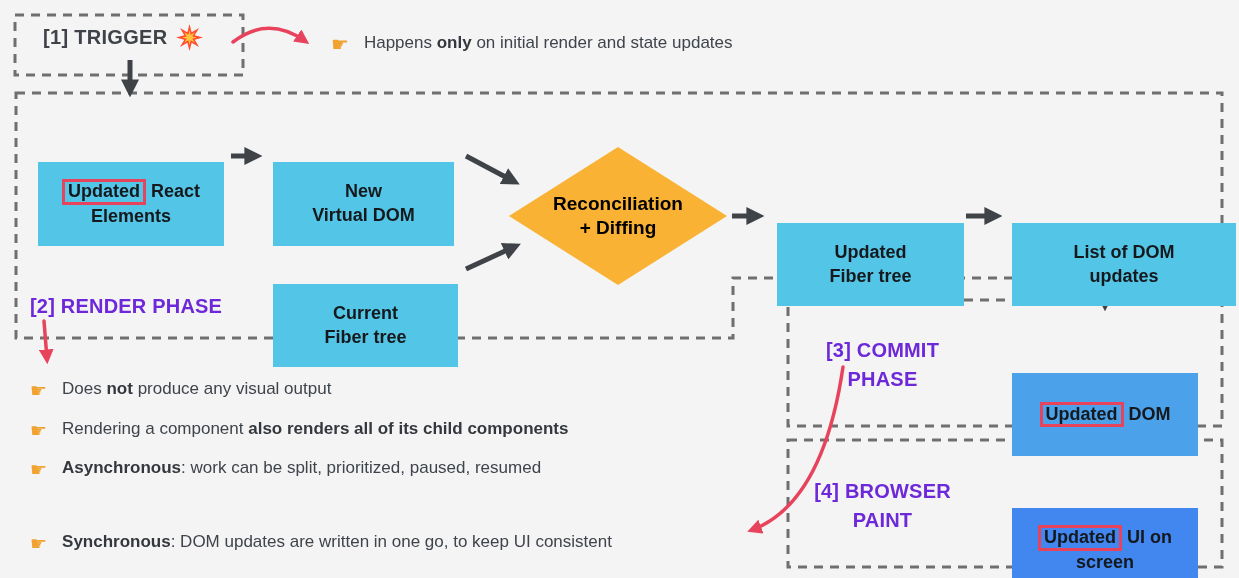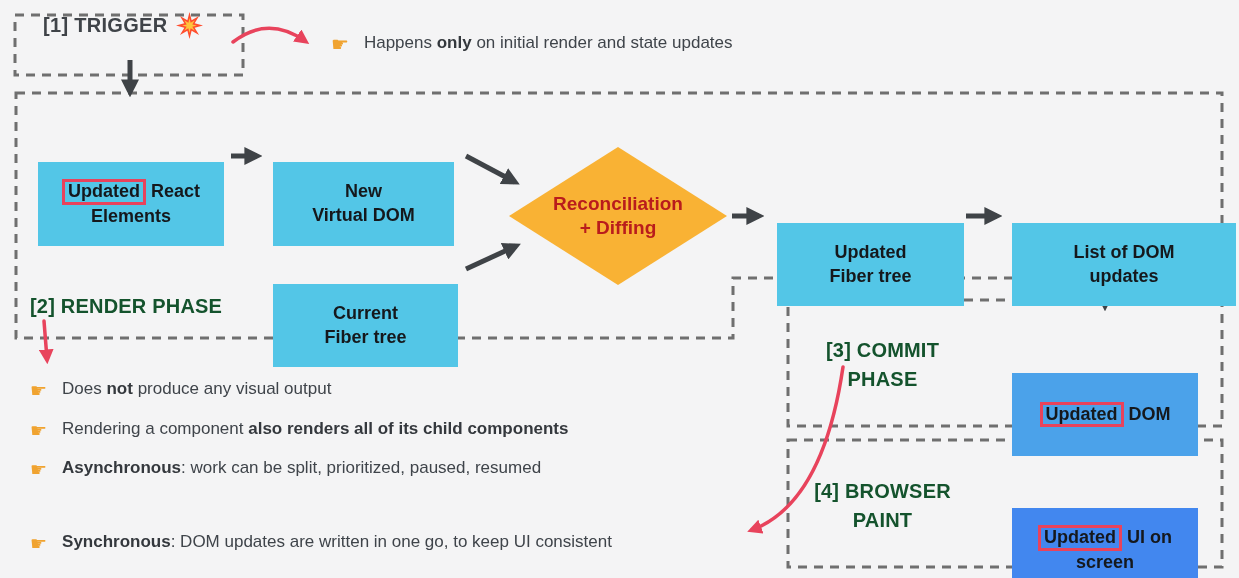--- a/index.html
+++ b/index.html
@@ -14,27 +14,27 @@
     position:absolute;z-index:2;display:flex;align-items:center;justify-content:center;
     text-align:center;font-weight:bold;font-size:18px;line-height:1.32;color:#15181c;
     white-space:pre-line;
     margin-top:48px;
   }
   .cyan{background:#53c6e7;}
   .blue-mid{background:#4ba2ea;}
   .blue-bright{background:#4287ef;}
   .diamond-label{
     position:absolute;z-index:2;text-align:center;font-weight:bold;font-size:19px;
-    line-height:1.25;color:#b91c1c;white-space:pre-line;
+    line-height:1.25;color:#000000;white-space:pre-line;
   }
   .hl{
     border:3px solid #e8435c;padding:0 3px;display:inline-block;line-height:1.1;
   }
   .phase-label{
-    position:absolute;z-index:2;font-weight:bold;font-size:20px;color:#14532d;
+    position:absolute;z-index:2;font-weight:bold;font-size:20px;color:#6d28d9;
     white-space:pre-line;letter-spacing:.2px;
   }
   .phase-label.centered{text-align:center;line-height:1.45;}
   .note-row{
     position:absolute;z-index:2;display:flex;align-items:center;gap:15px;
     font-size:17px;color:#3f444a;white-space:nowrap;
   }
   .note-row b{color:#34383d;}
   .pointer{
     font-family:"DejaVu Sans",sans-serif;color:#f0a330;font-size:20px;line-height:1;
@@ -79,21 +79,21 @@
       <path d="M1105 412 V442" marker-end="url(#mBlack)"></path>
     </g>
 
     <g stroke="#e8435c" stroke-width="3.5" fill="none" stroke-linecap="round">
       <path d="M233 42 Q268 15 305 41" marker-end="url(#mPink)"></path>
       <path d="M44 321 L47 359" marker-end="url(#mPink)"></path>
       <path d="M843 367 Q823 503 752 530" marker-end="url(#mPink)"></path>
     </g>
   </svg>
 
-  <div class="trigger-title" style="left:43px;top:12px;">
+  <div class="trigger-title" style="left:43px;top:24px;">
     <span>[1] TRIGGER</span>
     <svg class="explosion" viewBox="0 0 24 24">
       <polygon fill="#ff4d2e" points="24,12 16.6,13.9 20.5,20.5 13.9,16.6 12,24 10.1,16.6 3.5,20.5 7.4,13.9 0,12 7.4,10.1 3.5,3.5 10.1,7.4 12,0 13.9,7.4 20.5,3.5 16.6,10.1"></polygon>
       <polygon fill="#ffc43d" points="18.6,12 14.5,13 16.7,16.7 13,14.5 12,18.6 11,14.5 7.3,16.7 9.5,13 5.4,12 9.5,11 7.3,7.3 11,9.5 12,5.4 13,9.5 16.7,7.3 14.5,11"></polygon>
     </svg>
   </div>
 
   <div class="phase-label" style="left:30px;top:295px;">[2] RENDER PHASE</div>
 
   <div class="phase-label centered" style="left:790px;top:336px;width:185px;">[3] COMMIT

